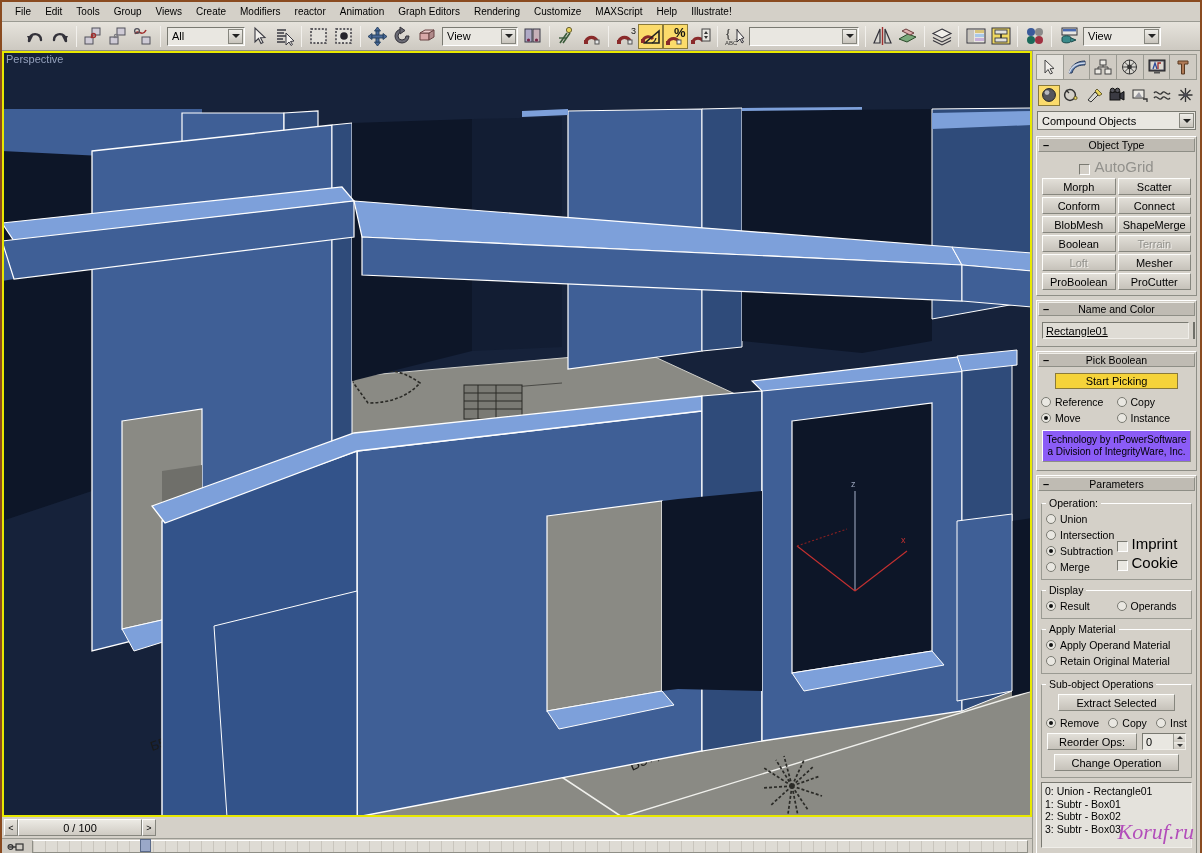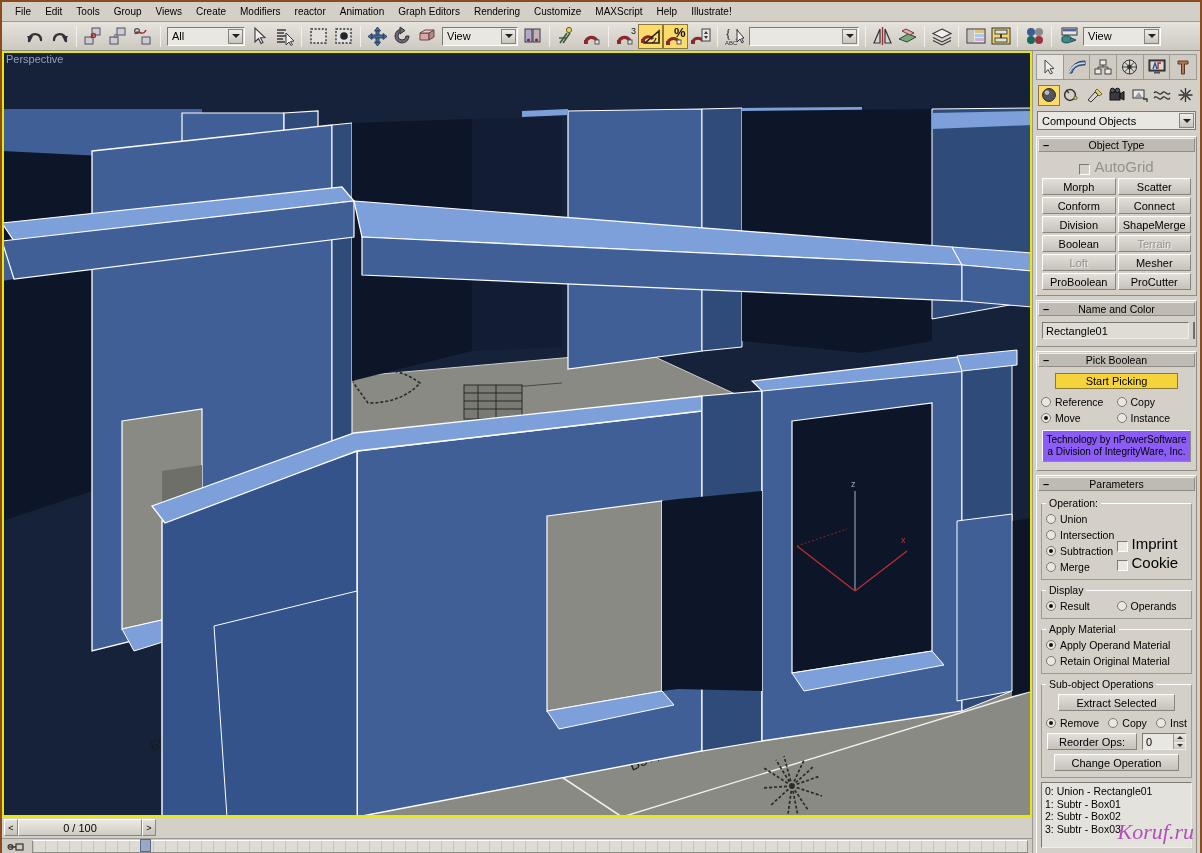--- a/index.html
+++ b/index.html
@@ -97,21 +97,21 @@
             border-right-color:#fff; border-bottom-color:#fff;
             margin-right:4px; flex:0 0 auto; }
   .chkbox.dis { background:#d4d0c8; }
   .radio { width:10px; height:10px; border-radius:50%; background:#e9e7e1;
            border:1px solid #7a7a72; margin-right:4px; flex:0 0 auto; position:relative; }
   .radio.on:after { content:""; position:absolute; left:2px; top:2px;
            width:4px; height:4px; border-radius:50%; background:#111; }
   .r2 { display:grid; grid-template-columns:1fr 1fr; }
   .r-item { display:flex; align-items:center; font-size:10.5px; padding:2px 0; }
 
-  .namefield { display:flex; align-items:center; margin:2px 1px; }
+  .namefield { display:flex; align-items:center; margin:2px 1px;text-decoration:underline; }
   .namefield input { flex:1; height:17px; background:#dfdcd5; border:1px solid #7a7a72;
             border-right-color:#f0eee9; border-bottom-color:#f0eee9;
             font-family:"Liberation Sans",sans-serif; font-size:11px; padding-left:3px;
             color:#000; outline:none; }
   .swatch { width:21px; height:17px; margin-left:4px; border:1px solid #6f6f68; }
 
   .infobox { border:1px solid #8e8e86; border-top-color:#fff; border-left-color:#fff;
              margin:4px 1px; padding:3px 2px; text-align:center; font-size:10px;
              line-height:12px; background:#8b5cf6; }
 
@@ -644,21 +644,21 @@
       <div class="ro-body">
         <div class="chk-row" style="justify-content:center;color:#92918c;">
           <span class="chkbox dis"></span>
           <span>AutoGrid</span>
         </div>
         <div class="btn-grid">
           <div class="btn">Morph</div>
           <div class="btn">Scatter</div>
           <div class="btn">Conform</div>
           <div class="btn">Connect</div>
-          <div class="btn">Division</div>
+          <div class="btn">BlobMesh</div>
           <div class="btn">ShapeMerge</div>
           <div class="btn">Boolean</div>
           <div class="btn dis">Terrain</div>
           <div class="btn dis">Loft</div>
           <div class="btn">Mesher</div>
           <div class="btn">ProBoolean</div>
           <div class="btn">ProCutter</div>
         </div>
       </div>
     </div>

